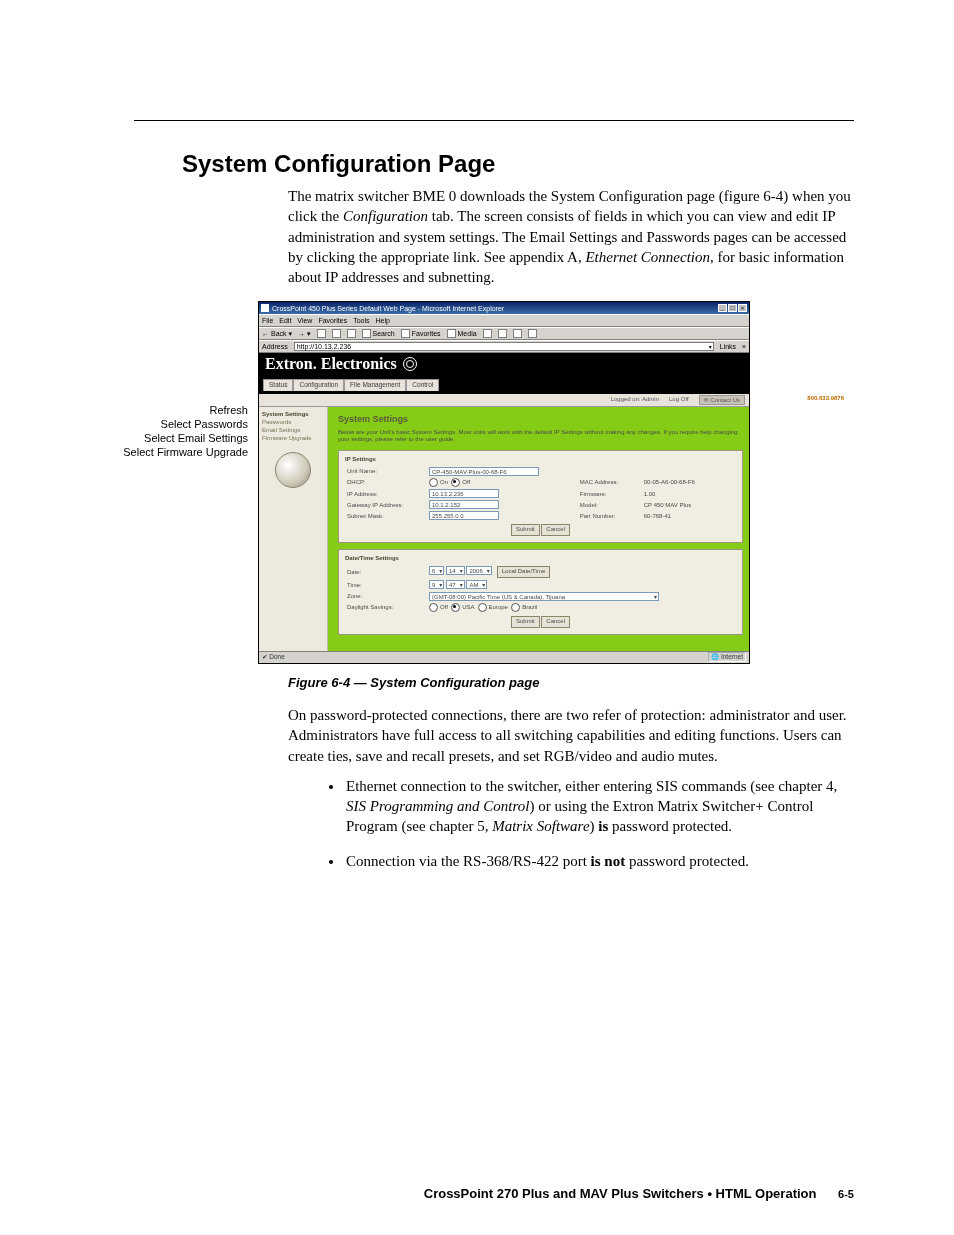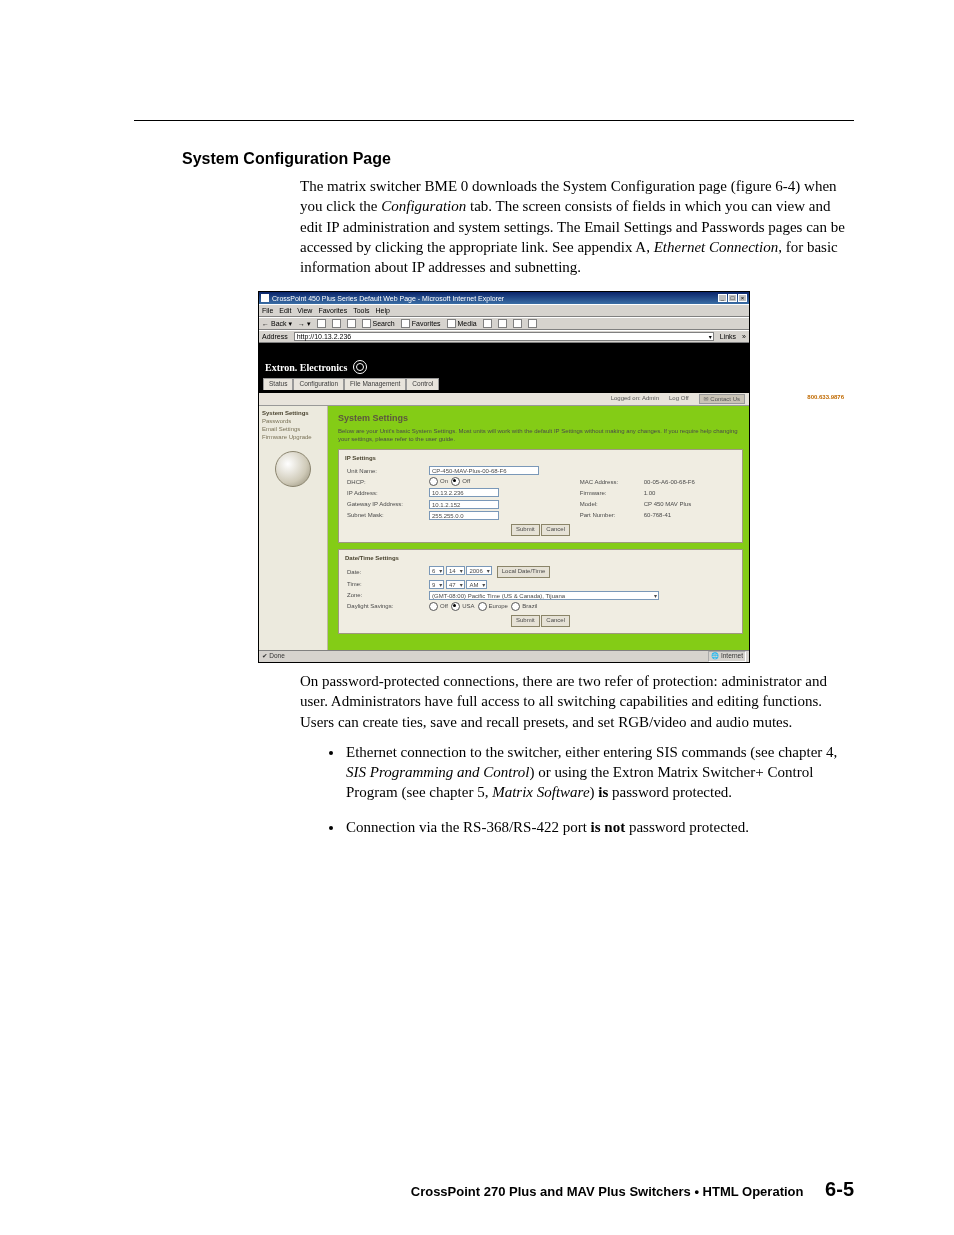--- a/index.html
+++ b/index.html
@@ -26,29 +26,29 @@
   }
   .content {
     position: absolute;
     left: 184px;
     right: 100px;
     top: 150px;
   }
   h1.section-title {
     font-family: "Arial Black", Arial, Helvetica, sans-serif;
     font-weight: 900;
-    font-size: 16px;
+    font-size: 24px;
     margin: 0 0 8px -2px;
   }
   .body {
     margin-left: 104px;
     font-size: 15px;
     line-height: 1.35;
   }
-  .body p { margin: 0 0 10px 12px; }
+  .body p { margin: 0 0 10px 0; }
   .body em { font-style: italic; }
   .figure-wrap {
     position: relative;
     margin: 14px 0 8px -30px;
   }
   .callouts {
     position: absolute;
     left: -160px;
     top: 102px;
     font-family: Arial, Helvetica, sans-serif;
@@ -80,21 +80,21 @@
     left: 0;
     right: 100px;
     bottom: 34px;
     text-align: right;
     font-family: Arial, Helvetica, sans-serif;
     font-size: 13px;
   }
   .footer .title { font-weight: bold; }
   .footer .pg {
     font-family: "Arial Black", Arial, Helvetica, sans-serif;
-    font-size: 20px;
+    font-size: 11px;
     font-weight: 900;
     margin-left: 18px;
   }
 
   
   .shot {
     width: 490px;
     border: 1px solid #000;
     font-family: Tahoma, Arial, sans-serif;
     font-size: 7px;
@@ -138,22 +138,22 @@
     flex:1; height:9px; background:#fff; border:1px solid #808080;
     padding:0 2px; box-sizing:border-box; display:flex; align-items:center;
     position:relative;
   }
   .addrbar .addr-input:after{
     content:"▾"; position:absolute; right:1px; font-size:6px; color:#000;
   }
   .brand-bar {
     background:#000; color:#fff;
     font-family: Georgia, 'Times New Roman', serif;
-    font-weight:bold; font-size:10px;
-    padding:17px 6px 4px 6px;
+    font-weight:bold; font-size:16px;
+    padding:0 6px 4px 6px;
     display:flex; align-items:center; gap:6px;
   }
   .brand-bar .swirl{
     width:12px;height:12px;border:1px solid #fff;border-radius:50%;
     position:relative;
   }
   .brand-bar .swirl:before{content:"";position:absolute;left:2px;top:2px;width:6px;height:6px;border:1px solid #fff;border-radius:50%;}
   .tabstrip{
     background:#000; padding:0 4px 3px 4px;
   }
@@ -241,20 +241,26 @@
 
 <div class="content">
   <h1 class="section-title">System Configuration Page</h1>
 
   <div class="body">
     <p>
       <span>The matrix switcher BME 0 downloads the System Configuration page (figure 6-4) when you click the </span><em>Configuration</em><span> tab.  The screen consists of fields in which you can view and edit IP administration and system settings.  The Email Settings and Passwords pages can be accessed by clicking the appropriate link.  See appendix A, </span><em>Ethernet Connection</em><span>, for basic information about IP addresses and subnetting.</span>
     </p>
 
     <div class="figure-wrap">
+      <div class="callouts">
+        <div>Refresh</div>
+        <div>Select Passwords</div>
+        <div>Select Email Settings</div>
+        <div>Select Firmware Upgrade</div>
+      </div>
 
       <div class="shot">
         <div class="titlebar">
           <span class="doc-icon"></span>
           <span>CrossPoint 450 Plus Series Default Web Page - Microsoft Internet Explorer</span>
           <span class="winbtns">
             <span>_</span>
             <span>□</span>
             <span>×</span>
           </span>
@@ -420,20 +426,21 @@
 
         <div class="statusbar">
           <span>✔ <span>Done</span></span>
           <span class="right">
             <span class="zone">🌐 <span>Internet</span></span>
           </span>
         </div>
       </div>
     </div>
 
+    <div class="fig-caption">Figure 6-4 — System Configuration page</div>
 
     <p>On password-protected connections, there are two refer of protection: administrator and user.  Administrators have full access to all switching capabilities and editing functions.  Users can create ties, save and recall presets, and set RGB/video and audio mutes.</p>
 
     <ul class="bullets">
       <li>
         <span>Ethernet connection to the switcher, either entering SIS commands (see chapter 4, </span><em>SIS Programming and Control</em><span>) or using the Extron Matrix Switcher+ Control Program (see chapter 5, </span><em>Matrix Software</em><span>) </span><strong>is</strong><span> password protected.</span>
       </li>
       <li>
         <span>Connection via the RS-368/RS-422 port </span><strong>is not</strong><span> password protected.</span>
       </li>

